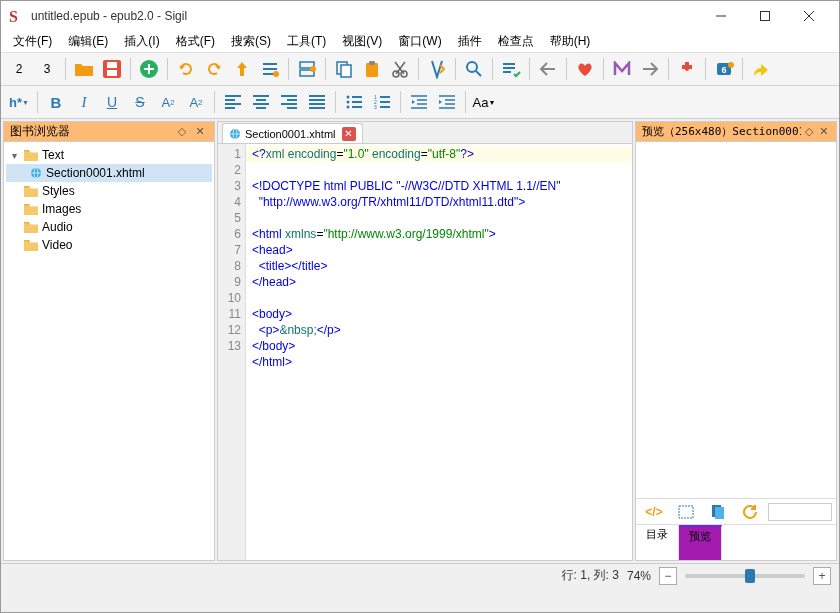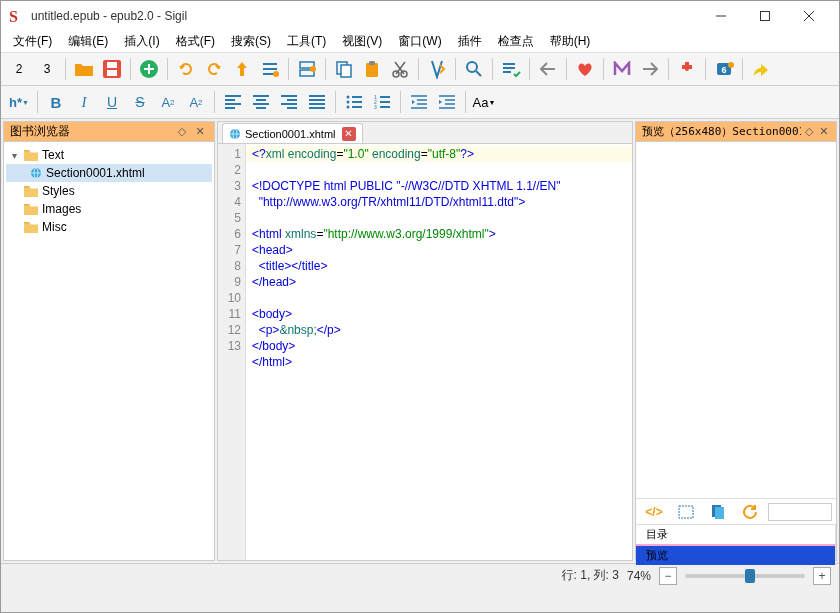--- a/index.html
+++ b/index.html
@@ -36,23 +36,23 @@
 .code { flex: 1; display: flex; font-family: "Courier New", monospace; font-size: 12px; overflow: hidden; }
 .gutter { width: 28px; background: #f0f0f0; border-right: 1px solid #ddd; text-align: right; padding: 2px 4px 2px 2px; color: #888; line-height: 16px; }
 .codebody { flex: 1; padding: 2px 6px; line-height: 16px; white-space: pre; overflow: auto; }
 .hl-line { background: #fffde7; display:block; margin: 0 -6px; padding: 0 6px; }
 .c-red { color: #0f766e; }
 .c-blue { color: #00d; }
 .c-green { color: #080; }
 .preview { width: 202px; background: #fff; border: 1px solid #ccc; margin: 2px 2px 2px 0; display: flex; flex-direction: column; }
 .preview-body { flex: 1; background: #fff; }
 .preview-tools { height: 26px; border-top: 1px solid #ddd; display: flex; align-items: center; padding: 0 4px; gap: 4px; }
-.preview-tabs { height: 36px; display: flex; border-top: 1px solid #ddd; flex-direction: column; }
+.preview-tabs { height: 36px; display: flex; border-top: 1px solid #ddd; }
 .ptab { padding: 2px 10px; font-size: 11px; border-right: 1px solid #ddd; cursor: pointer; }
-.ptab.active { background: #1d4ed8; border-top: 2px solid #f9a8d4; }
+.ptab.active { background: #a21caf; border-top: 2px solid #6d28d9; }
 .statusbar { height: 24px; background: #f0f0f0; border-top: 1px solid #ccc; display: flex; align-items: center; padding: 0 8px; font-size: 12px; color: #333; }
 .statusbar .sp { flex: 1; }
 .slider { width: 120px; height: 4px; background: #ccc; border-radius: 2px; margin: 0 8px; position: relative; }
 .slider .thumb { position: absolute; width: 10px; height: 14px; background: #2a7ab0; border-radius: 2px; top: -5px; left: 50%; }
 .stepbtn { width: 18px; height: 18px; border: 1px solid #aaa; background: #fff; display: flex; align-items: center; justify-content: center; cursor: pointer; font-size: 12px; color: #555; }
 svg { display: block; }
 </style>
 </head>
 <body>
 
@@ -347,21 +347,29 @@
             <path d="M0 0h5l1.5 1.5H0z" fill="#e8b44a"></path>
           </svg>
           <span>Images</span>
         </div>
         <div class="tree-item l1">
           <span class="exp"></span>
           <svg class="folder-icon" viewBox="0 0 14 11">
             <path d="M0 1h5l1.5 1.5H14V11H0z" fill="#f5c869"></path>
             <path d="M0 0h5l1.5 1.5H0z" fill="#e8b44a"></path>
           </svg>
-          <span>Misc</span>
+          <span>Audio</span>
+        </div>
+        <div class="tree-item l1">
+          <span class="exp"></span>
+          <svg class="folder-icon" viewBox="0 0 14 11">
+            <path d="M0 1h5l1.5 1.5H14V11H0z" fill="#f5c869"></path>
+            <path d="M0 0h5l1.5 1.5H0z" fill="#e8b44a"></path>
+          </svg>
+          <span>Video</span>
         </div>
       </div>
   </div>
 
   <div class="editor">
     <div class="tabbar">
       <div class="tab">
         <span class="tab-icon">
             <svg width="12" height="12">
               <circle cx="6" cy="6" r="5" fill="#3ba9e0"></circle>

